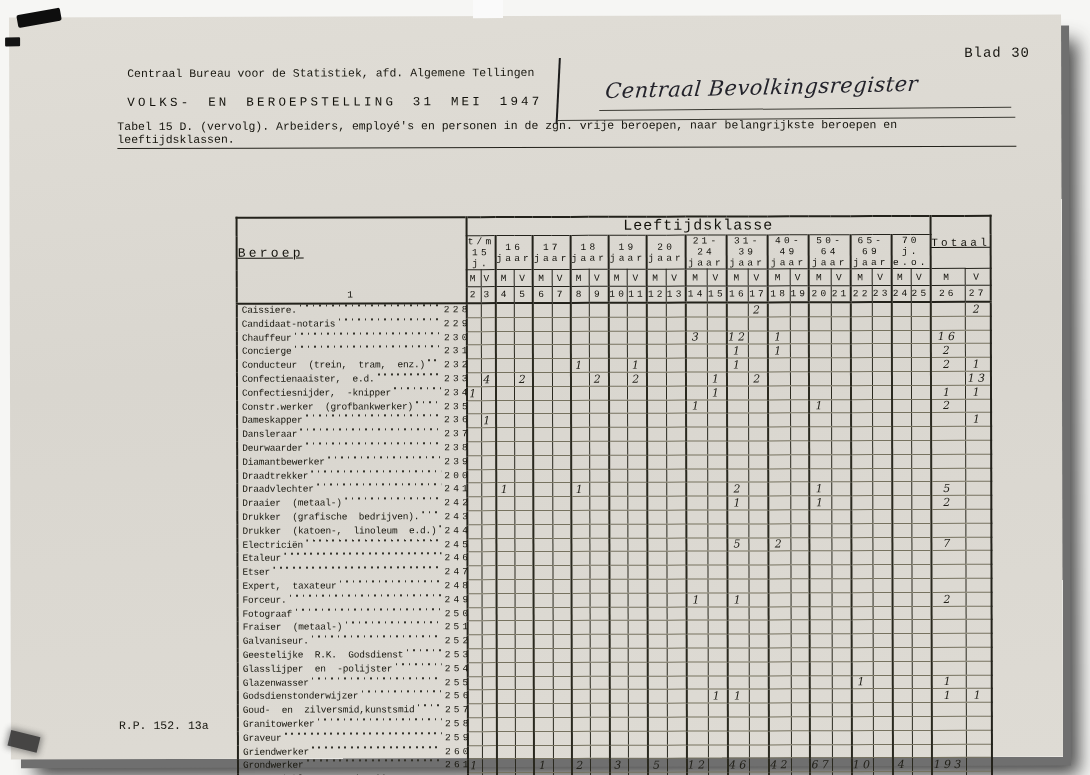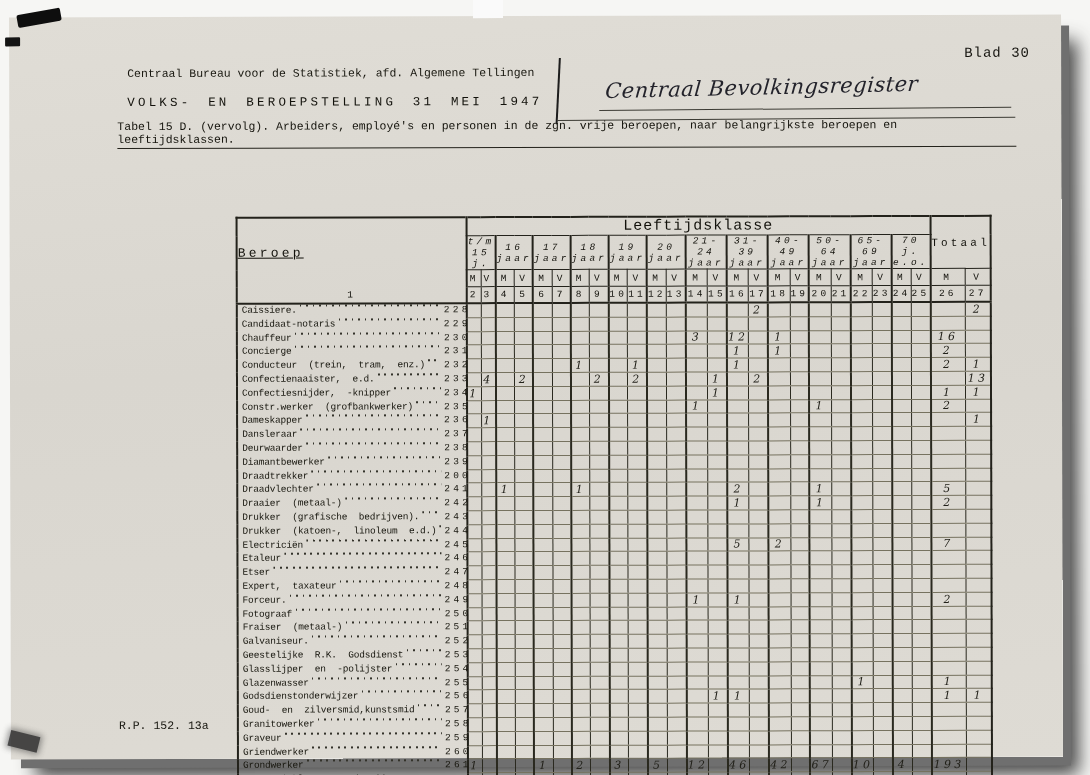--- a/index.html
+++ b/index.html
@@ -26,23 +26,23 @@
   .hw-line2{position:absolute;left:548px;top:103px;width:458px;height:0;border-top:1.5px solid #3c3b34;transform:rotate(-.25deg);}
   .caption{position:absolute;left:108px;top:103px;width:899px;font-size:11.5px;color:#14130c;
            padding-bottom:2px;border-bottom:1.5px solid #23221b;}
   .tblwrap{position:absolute;left:108px;top:121px;}
   table.census{border-collapse:collapse;table-layout:fixed;border:2px solid #23221b;}
   table.census th, table.census td{margin:0;padding:0;font-weight:400;}
   th.beroep-h{font-size:13px;text-align:left;vertical-align:middle;border-right:2px solid #23221b;text-decoration:underline;}
   th.lk{font-size:15px;letter-spacing:1px;height:16px;vertical-align:middle;text-align:center;
         border-bottom:1px solid #23221b;}
   th.tot{font-size:11px;text-align:center;vertical-align:middle;border-left:2px solid #23221b;
-         border-bottom:1px solid #23221b;}
+         border-bottom:1px solid #23221b;text-decoration:underline;}
   th.grp{font-size:9.5px;height:31px;text-align:center;vertical-align:middle;
-         border-left:1px solid #23221b;border-bottom:1px solid #23221b;overflow:hidden;font-style:italic;}
+         border-left:1px solid #23221b;border-bottom:1px solid #23221b;overflow:hidden;}
   th.mv{font-size:9.5px;font-weight:700;height:16px;text-align:center;vertical-align:middle;
         border-left:1px solid #23221b;border-bottom:1px solid #23221b;}
   th.numh{font-size:9.5px;font-weight:700;height:15px;text-align:center;vertical-align:middle;
           border-left:1px solid #23221b;border-bottom:2px solid #23221b;}
   th.first, td.first{border-left:none;}
   .gs{border-left-width:2px !important;}
   td.beroep{border-right:2px solid #23221b;vertical-align:middle;}
   td.val{border-left:1px solid #2a291f;border-bottom:1px solid #76725f;height:12.8px;
          text-align:center;vertical-align:middle;font-family:"DejaVu Serif",serif;font-style:italic;
          font-size:11px;color:#22211a;line-height:11px;overflow:visible;}

